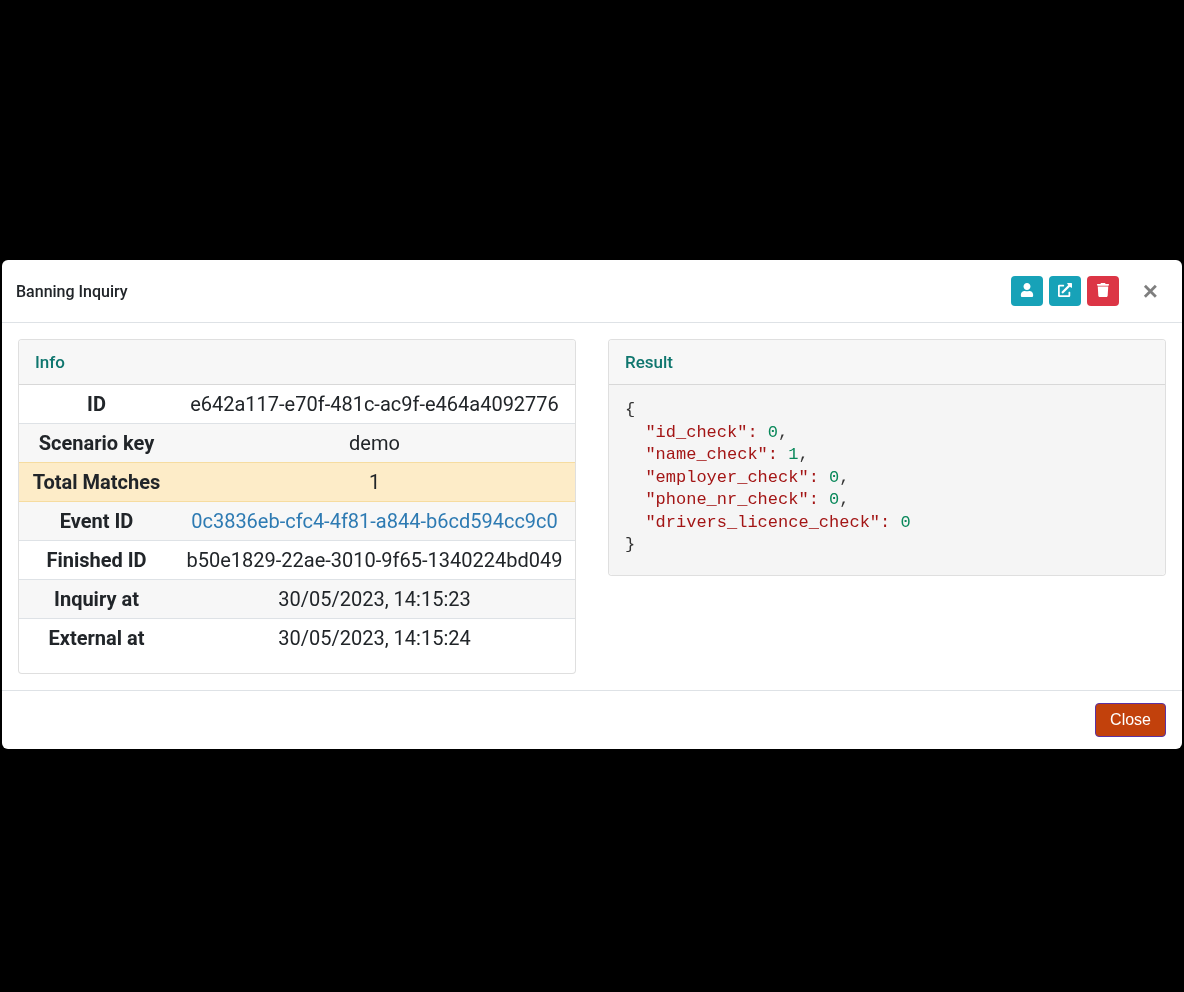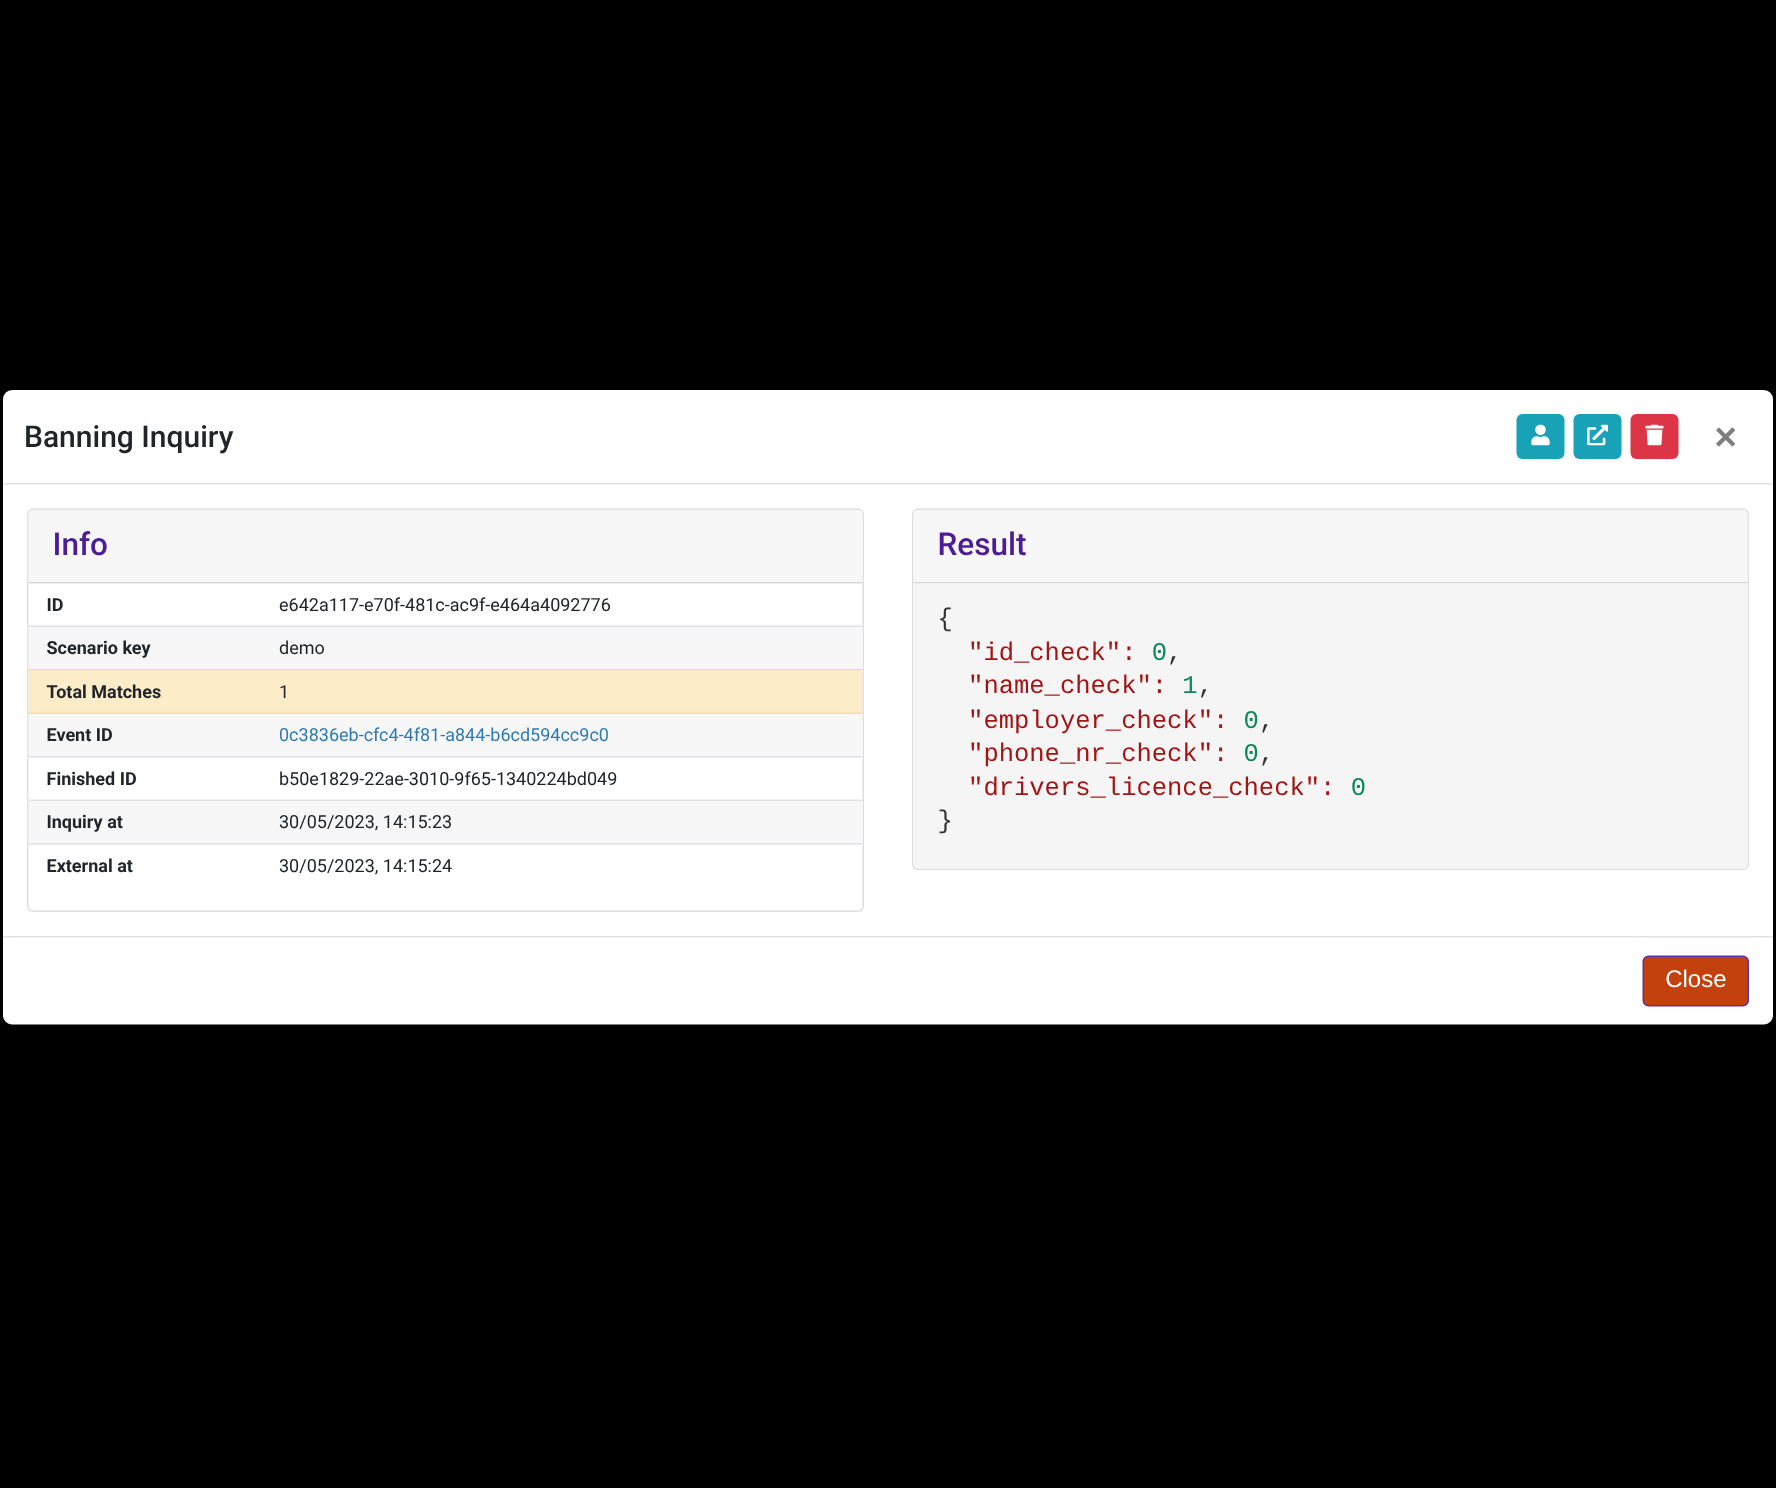--- a/index.html
+++ b/index.html
@@ -21,21 +21,21 @@
     overflow: hidden;
   }
   .modal-header {
     display: flex;
     align-items: center;
     justify-content: space-between;
     padding: 14px 16px 14px 14px;
     border-bottom: 1px solid #dee2e6;
   }
   .modal-title {
-    font-size: 20px;
+    font-size: 16px;
     font-weight: 500;
     color: #212529;
   }
   .header-actions {
     display: flex;
     align-items: center;
     gap: 6px;
   }
   .icon-btn {
     width: 32px; height: 30px;
@@ -71,30 +71,30 @@
   .card {
     border: 1px solid rgba(0,0,0,.125);
     border-radius: 4px;
     background: #fff;
     overflow: hidden;
   }
   .card-header {
     background: #f7f7f7;
     border-bottom: 1px solid rgba(0,0,0,.125);
     padding: 12px 16px;
-    font-size: 21px;
+    font-size: 17px;
     font-weight: 500;
-    color: #4c1d95;
+    color: #0f766e;
   }
   table.info { width: 100%; border-collapse: collapse; }
   table.info th, table.info td {
-    text-align: left;
+    text-align: center;
     padding: 7px 12px;
     border-top: 1px solid #dee2e6;
-    font-size: 12px;
+    font-size: 20px;
     vertical-align: top;
   }
   table.info tr:first-child th,
   table.info tr:first-child td { border-top: none; }
   table.info th {
     font-weight: 700;
     width: 155px;
   }
   tr.hl { background: #fdecc8; }
   tr.hl th, tr.hl td { border-top-color: #f6dca0; margin-top: 23px; }

